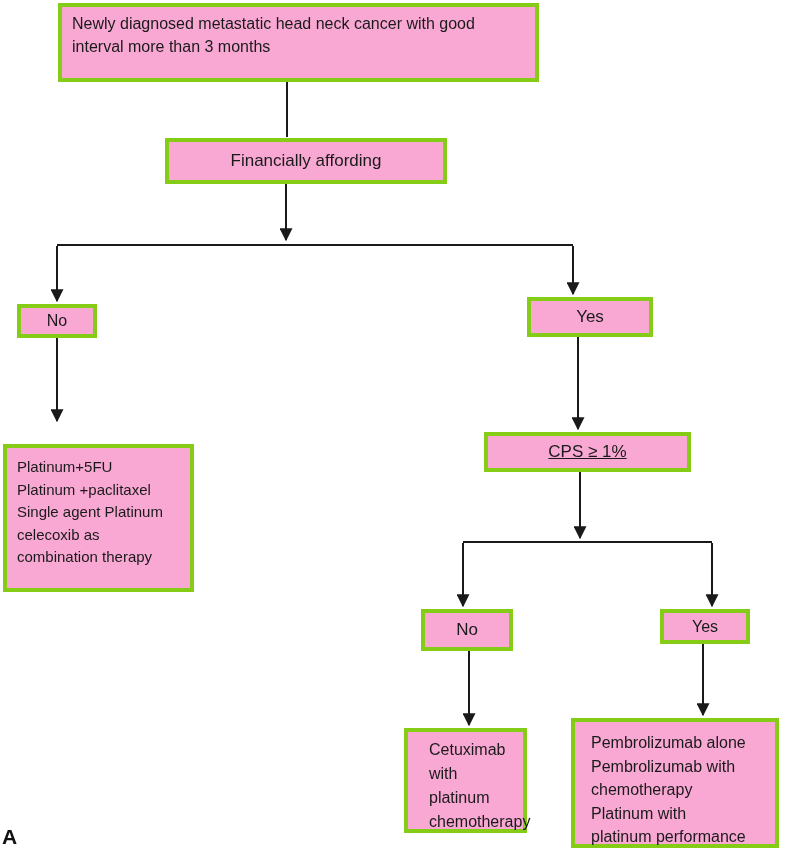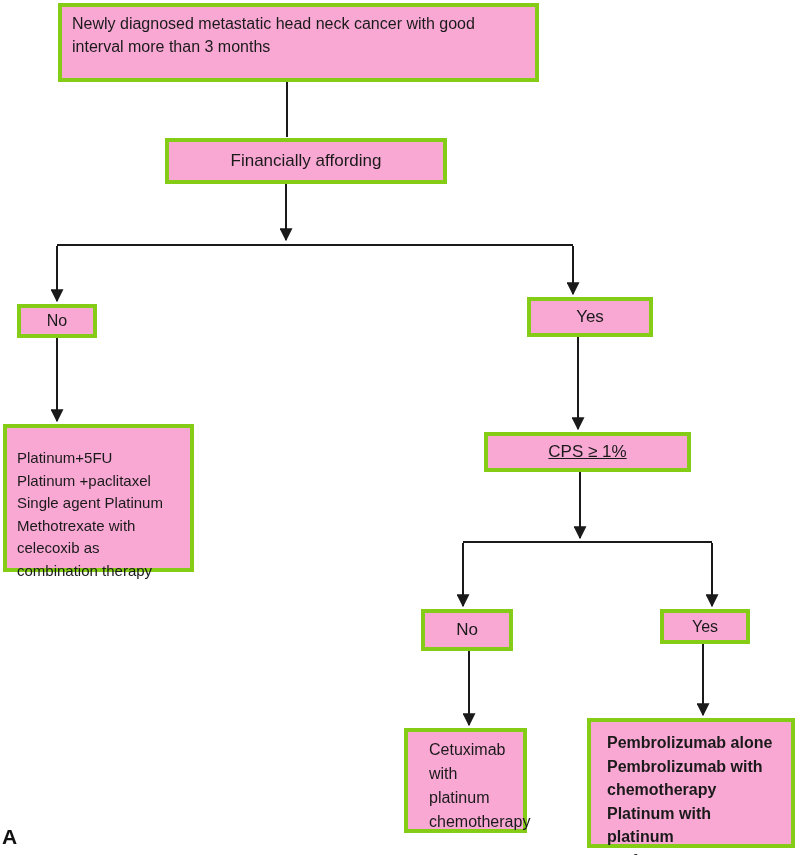--- a/index.html
+++ b/index.html
@@ -49,22 +49,22 @@
   }
   .no1-box {
     left: 17px; top: 304px; width: 80px; height: 34px;
     font-size: 16px;
   }
   .yes1-box {
     left: 527px; top: 297px; width: 126px; height: 40px;
     font-size: 17px;
   }
   .leftres-box {
-    left: 3px; top: 424px; width: 191px; height: 148px;
-    padding: 19px 10px;
+    left: 3px; top: 444px; width: 191px; height: 148px;
+    padding: 8px 10px;
     font-size: 15px; line-height: 22.5px;
   }
   .cps-box {
     left: 484px; top: 432px; width: 207px; height: 40px;
     font-size: 17px;
     text-decoration: underline;
   }
   .no2-box {
     left: 421px; top: 609px; width: 92px; height: 42px;
     font-size: 17px;
@@ -72,23 +72,23 @@
   .yes2-box {
     left: 660px; top: 609px; width: 90px; height: 35px;
     font-size: 16px;
   }
   .cetux-box {
     left: 404px; top: 728px; width: 123px; height: 105px;
     padding: 6px 21px;
     font-size: 16px; line-height: 24px;
   }
   .pembro-box {
-    left: 587px; top: 718px; width: 208px; height: 130px;
+    left: 571px; top: 718px; width: 208px; height: 130px;
     padding: 9px 16px;
-    font-size: 16px; line-height: 23.5px; font-weight: bold;
+    font-size: 16px; line-height: 23.5px;
   }
   .panel-label {
     position: absolute;
     left: 2px; top: 825px;
     font-size: 21px;
     font-weight: bold;
     color: #111111;
   }
 </style>
 </head>
@@ -127,21 +127,20 @@
   <div class="node centered fin-box">Financially affording</div>
 
   <div class="node centered no1-box">No</div>
 
   <div class="node centered yes1-box">Yes</div>
 
   <div class="node lines leftres-box">
       <div>Platinum+5FU</div>
       <div>Platinum +paclitaxel</div>
       <div>Single agent Platinum</div>
-      <div>Methotrexate with</div>
       <div>celecoxib as</div>
       <div>combination therapy</div>
     </div>
 
   <div class="node centered cps-box">CPS ≥ 1%</div>
 
   <div class="node centered no2-box">No</div>
 
   <div class="node centered yes2-box">Yes</div>
 

